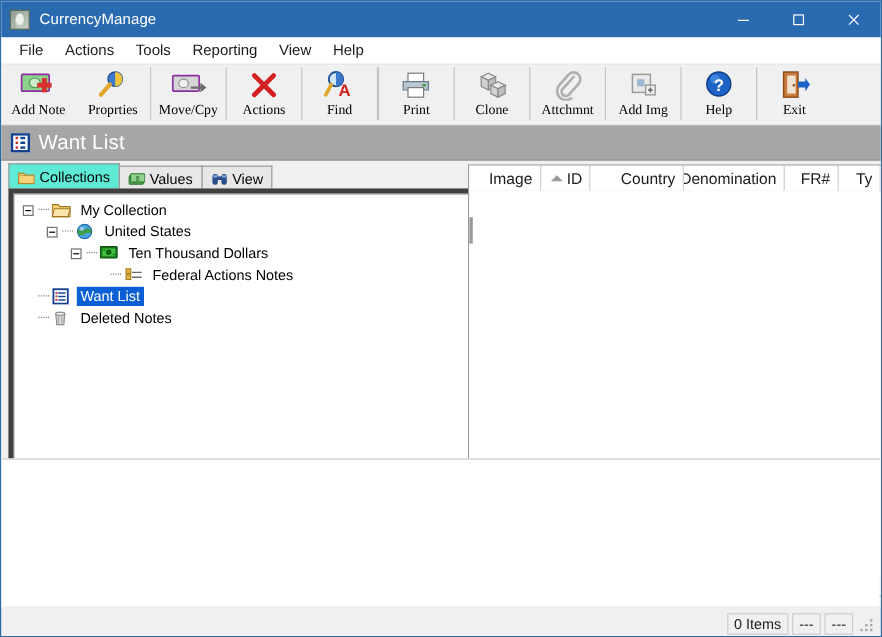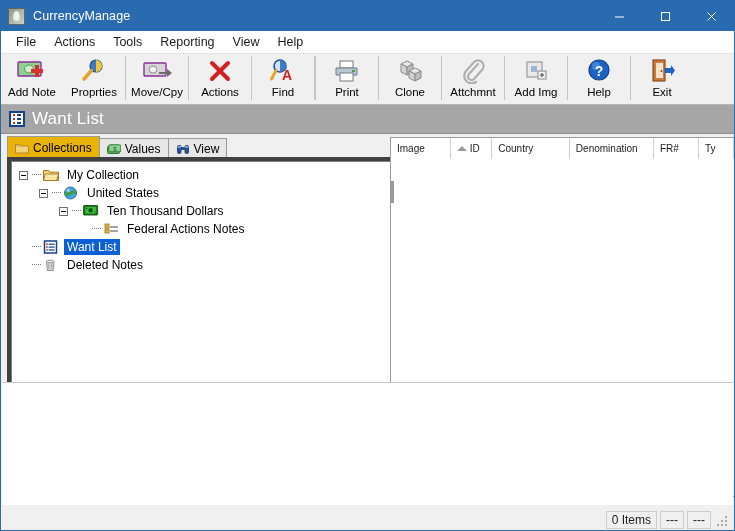--- a/index.html
+++ b/index.html
@@ -105,20 +105,21 @@
     display: flex;
     align-items: center;
     justify-content: center;
   }
   .tb-label {
     font-size: 11.5px;
     color: #000;
     margin-top: 0px;
     white-space: nowrap;
     line-height: 14px;
+    font-family: Liberation Serif, serif;
   }
   .tb-sep {
     width: 1px;
     height: 44px;
     background: #c4c4c4;
     margin-top: 2px;
     flex: none;
   }
 
   
@@ -192,21 +193,21 @@
     padding: 0 7px;
     font-size: 12px;
     color: #000;
     border: 1px solid #9a9a9a;
     border-bottom: none;
     background: #e7e7e7;
     box-sizing: border-box;
     margin-right: -1px;
   }
   .tab.active {
-    background: #eab308;
+    background: #5eead4;
     height: 22px;
   }
   .tree-box {
     position: absolute;
     left: 6px; top: 23px;
     width: 403px; height: 333px;
     background: #ffffff;
     border: 4px solid #404040;
     box-shadow: inset 1px 1px 0 #808080, inset -1px -1px 0 #ffffff;
     box-sizing: border-box;
@@ -278,27 +279,28 @@
   .list-header {
     display: flex;
     height: 21px;
     background: #ffffff;
     border-bottom: 1px solid #d4d4d4;
   }
   .lh-cell {
     display: flex;
     align-items: center;
     gap: 3px;
-    font-size: 10px;
+    font-size: 13px;
     color: #1b1b1b;
     padding: 0 6px;
     border-right: 1px solid #cfcfcf;
     box-sizing: border-box;
     white-space: nowrap;
     overflow: hidden;
+    justify-content: flex-end;
   }
   .sort-tri {
     width: 0; height: 0;
     border-left: 5px solid transparent;
     border-right: 5px solid transparent;
     border-bottom: 5px solid #9b9b9b;
     flex: none;
   }
   .list-body { position: absolute; left:0; right:0; top:21px; bottom:0; background:#fff; }
   .hscroll {

